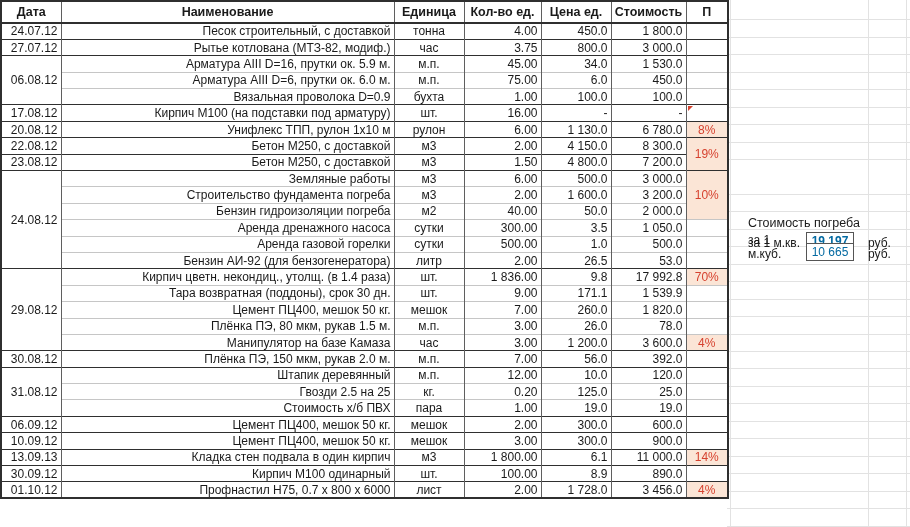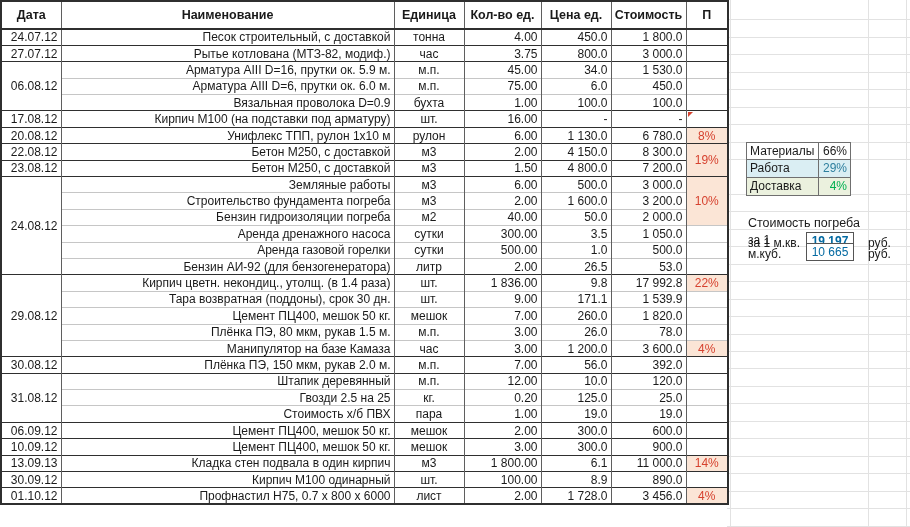--- a/index.html
+++ b/index.html
@@ -12,21 +12,21 @@
   .vline{position:absolute;top:0;width:1px;height:527px;background:#e2e2e2;}
 
   
   .tbl-wrap{position:absolute;left:0;top:0;}
   table.tbl{border-collapse:collapse;table-layout:fixed;width:727px;background:#ffffff;
     border:2px solid #2f2f2f;}
   table.tbl th, table.tbl td{
     font-size:12px;color:#1a1a1a;padding:0 3px;white-space:nowrap;overflow:hidden;
     border-left:1px solid #5f5f5f;border-top:1px solid #c6c6c6;
     height:16.4px;box-sizing:border-box;vertical-align:middle;}
-  table.tbl th{font-weight:bold;text-align:center;height:28px;
+  table.tbl th{font-weight:bold;text-align:center;height:22px;
     border-bottom:2px solid #2f2f2f;border-top:none;background:#ffffff;font-size:12.5px;}
   table.tbl tr.grp td{border-top:1.8px solid #2f2f2f;}
   .c-date{text-align:right;padding-right:4px;}
   .c-name{text-align:right;}
   .c-unit{text-align:center;}
   .c-qty,.c-price,.c-cost{text-align:right;padding-right:4px;}
   .c-p{text-align:center;}
   .c-p.pct{background:#fbe5d6;color:#d6422f;}
   .teal{color:#2d7f9e;}
   .green{color:#1fa566;}
@@ -225,21 +225,21 @@
             <td class="c-cost">53.0</td>
             <td class="c-p"></td>
           </tr>
           <tr class="grp">
             <td class="c-date" rowspan="5">29.08.12</td>
             <td class="c-name">Кирпич цветн. некондиц., утолщ. (в 1.4 раза)</td>
             <td class="c-unit">шт.</td>
             <td class="c-qty">1 836.00</td>
             <td class="c-price">9.8</td>
             <td class="c-cost">17 992.8</td>
-            <td class="c-p pct">22%</td>
+            <td class="c-p pct">70%</td>
           </tr>
           <tr>
             <td class="c-name">Тара возвратная (поддоны), срок 30 дн.</td>
             <td class="c-unit">шт.</td>
             <td class="c-qty">9.00</td>
             <td class="c-price">171.1</td>
             <td class="c-cost">1 539.9</td>
             <td class="c-p"></td>
           </tr>
           <tr>
@@ -344,34 +344,20 @@
             <td class="c-price">1 728.0</td>
             <td class="c-cost">3 456.0</td>
             <td class="c-p pct">4%</td>
           </tr>
         </tbody>
     </table>
   </div>
 
 
 
-  <div class="bd-tbl">
-    <div class="bd-row bd-materials">
-      <div class="bd-label">Материалы</div>
-      <div class="bd-val">66%</div>
-    </div>
-    <div class="bd-row bd-work">
-      <div class="bd-label">Работа</div>
-      <div class="bd-val">29%</div>
-    </div>
-    <div class="bd-row bd-delivery">
-      <div class="bd-label">Доставка</div>
-      <div class="bd-val">4%</div>
-    </div>
-  </div>
 
   <div class="cost-title">Стоимость погреба</div>
 
   <div class="cost-row" style="top:232px;">
     <div class="lbl">за 1 м.кв.</div>
     <div class="valbox bold">19 197</div>
     <div class="cur">руб.</div>
   </div>
   <div class="cost-row" style="top:243px;">
     <div class="lbl">за 1 м.куб.</div>

